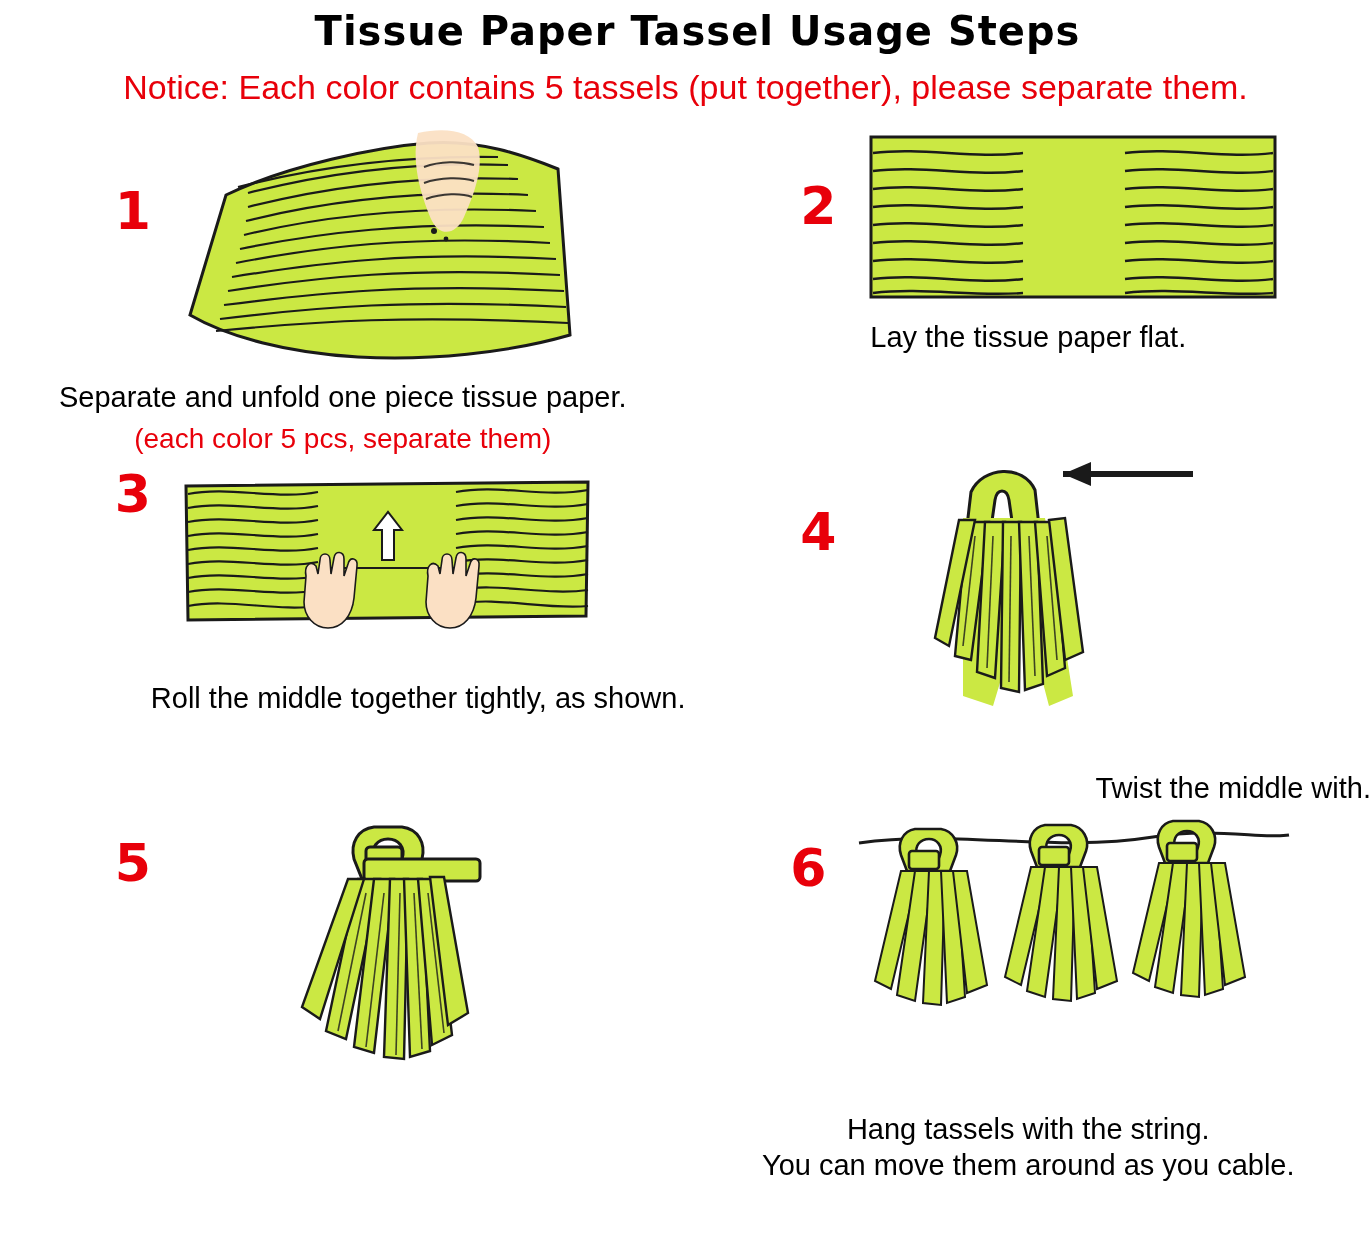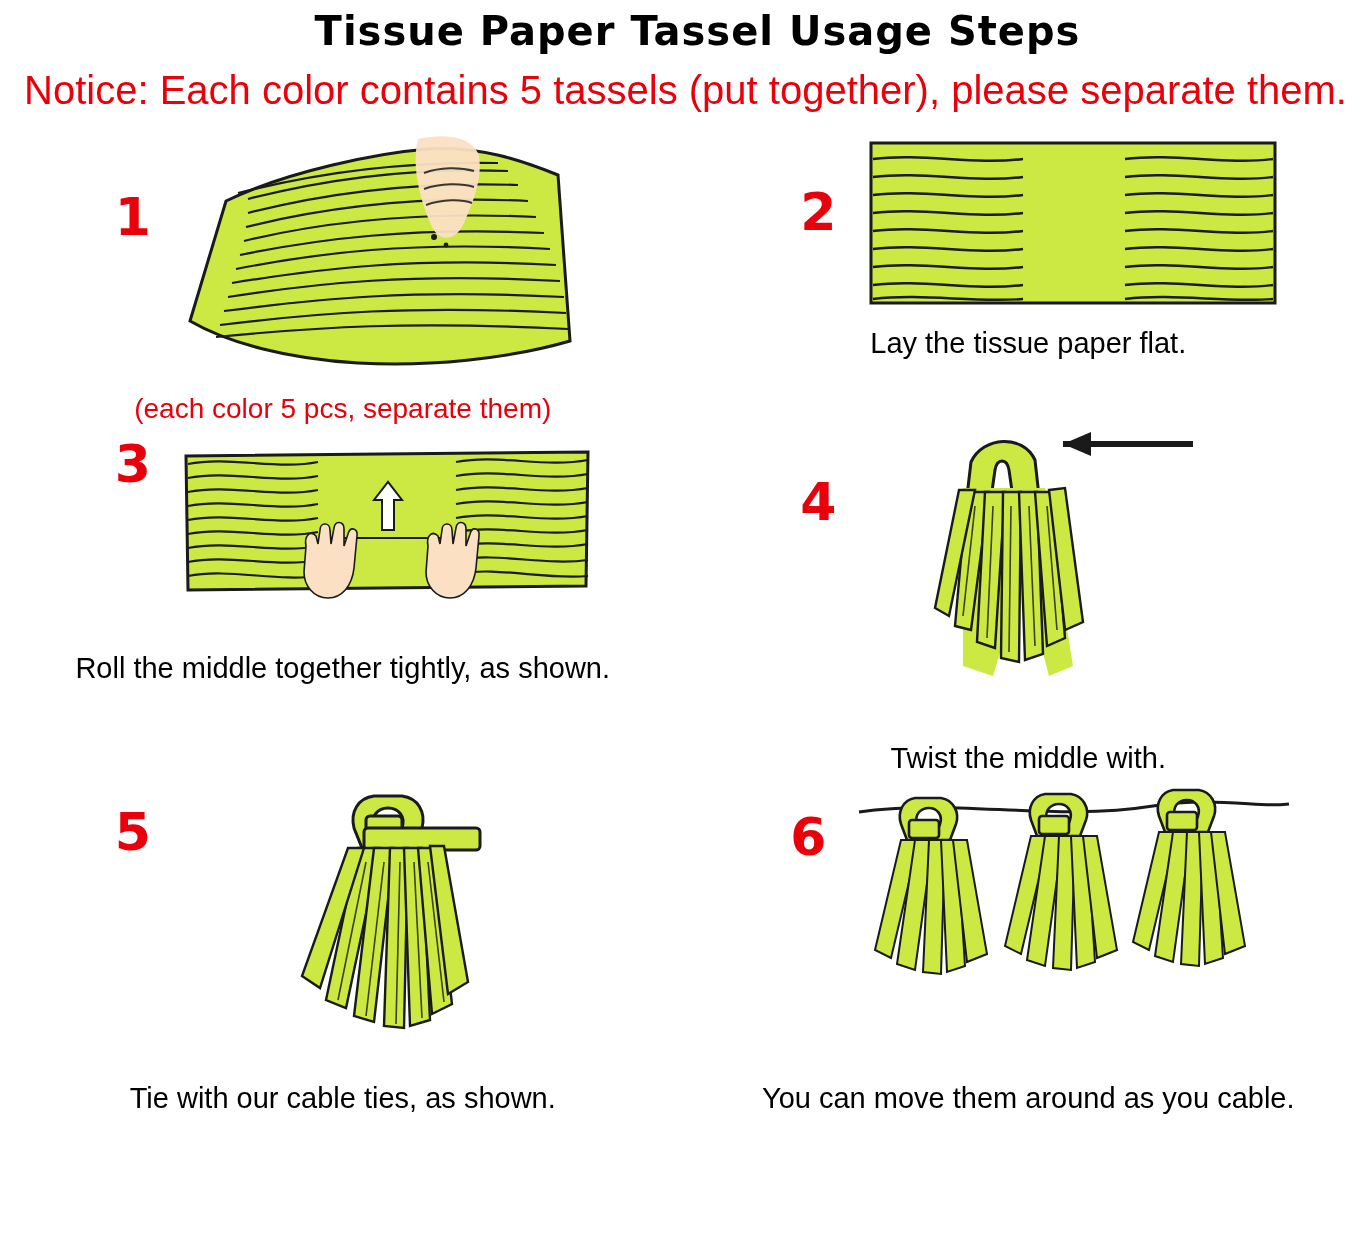--- a/index.html
+++ b/index.html
@@ -25,21 +25,21 @@
     font-size: 40px;
     font-weight: bold;
     letter-spacing: 1px;
     margin: 8px 0 0 8px;
     font-family: "DejaVu Sans", sans-serif;
     padding-left: 16px;
   }
   .notice {
     text-align: center;
     color: #e8000a;
-    font-size: 40px;
+    font-size: 34px;
     margin-top: 14px;
     white-space: nowrap;
   }
   .grid {
     margin-top: 18px;
     display: grid;
     grid-template-columns: 1fr 1fr;
     grid-template-rows: auto auto auto;
   }
   .cell {
@@ -81,21 +81,21 @@
   .cap-wrap {
     width: 100%;
   }
   
   #cell1 .step-num { margin-top: 60px; }
   #cell2 .step-num { margin-top: 55px; }
   #cell3 .step-num { margin-top: 12px; }
   #cell4 .step-num { margin-top: 50px; }
   #cell5 .step-num { margin-top: 30px; }
   #cell6 .step-num { margin-top: 35px; }
-  .row3 .caption { margin-top: 10px; }
+  .row3 .caption { margin-top: 10px; text-align: right; }
 </style>
 </head>
 <body>
 
 <div class="page">
 
   <h1 class="title">Tissue Paper Tassel Usage Steps</h1>
   <div class="notice">Notice:  Each color contains 5 tassels (put together), please separate them.</div>
 
   <div class="grid">
@@ -127,20 +127,21 @@
                 <path d="M246 58 C262 52 284 52 296 56"></path>
                 <path d="M248 74 C264 68 284 68 294 72"></path>
               </g>
               <circle cx="256" cy="106" r="3" fill="#1a1a1a"></circle>
               <circle cx="268" cy="114" r="2.4" fill="#1a1a1a"></circle>
             </g>
           </svg>
         </div>
       </div>
       <div class="cap-wrap">
+        <div class="caption">Separate and unfold one piece tissue paper.</div>
         <div class="caption sub">(each color 5 pcs, separate them)</div>
       </div>
     </div>
 
     <div class="cell" id="cell2">
       <div class="art-row">
         <div class="step-num">2</div>
         <div class="art">
           <svg width="420" height="190" viewBox="0 0 420 190">
             <rect x="8" y="12" width="404" height="160" fill="#cbe843" stroke="#1a1a1a" stroke-width="3"></rect>
@@ -270,23 +271,20 @@
             <g stroke="#1a1a1a" stroke-width="1.6" fill="none" opacity="0.8">
               <path d="M188 86 L160 224"></path>
               <path d="M206 86 L188 240"></path>
               <path d="M222 86 L218 248"></path>
               <path d="M236 86 L244 242"></path>
               <path d="M250 86 L266 226"></path>
             </g>
           </svg>
         </div>
       </div>
-      <div class="cap-wrap">
-        <div class="caption">Tie with our cable ties, as shown.</div>
-      </div>
     </div>
 
     <div class="cell" id="cell6">
       <div class="art-row">
         <div class="step-num">6</div>
         <div class="art">
           <svg width="440" height="300" viewBox="0 0 440 300">
             <path d="M6 36 C100 22 200 46 300 30 C360 20 410 32 436 28" fill="none" stroke="#1a1a1a" stroke-width="3"></path>
 
             <g>
@@ -321,18 +319,19 @@
                 <path d="M62 64 L80 64 L62 194 L44 188 Z"></path>
                 <path d="M76 64 L92 64 L88 198 L70 196 Z"></path>
                 <path d="M88 64 L104 64 L112 190 L94 196 Z"></path>
                 <path d="M100 64 L114 64 L134 178 L114 186 Z"></path>
               </g>
             </g>
           </svg>
         </div>
       </div>
       <div class="cap-wrap">
+        <div class="caption">Hang tassels with the string.</div>
         <div class="caption">You can move them around as you cable.</div>
       </div>
     </div>
 
   </div>
 </div>
 
 </body></html>

